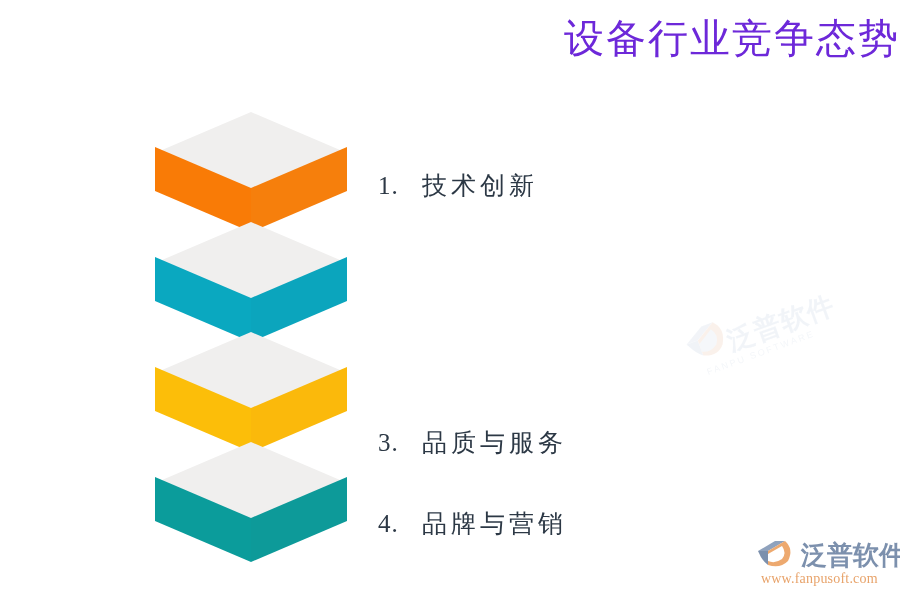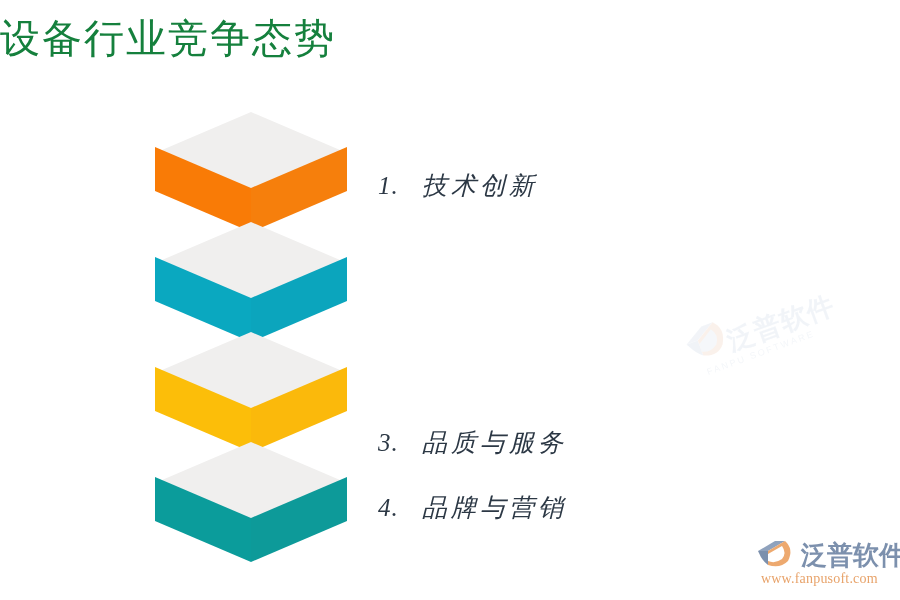--- a/index.html
+++ b/index.html
@@ -22,25 +22,25 @@
     height: 600px;
     background: #ffffff;
   }
 
   
   #title {
     position: absolute;
     left: 0;
     top: 13px;
     width: 900px;
-    text-align: left;
+    text-align: right;
     font-size: 40px;
     line-height: 52px;
     letter-spacing: 2px;
-    color: #15803d;
+    color: #6d28d9;
     font-family: "Liberation Serif", "DejaVu Serif", serif;
     white-space: nowrap;
   }
 
   
   #watermark {
     position: absolute;
     left: 688px;
     top: 292px;
     width: 140px;
@@ -99,21 +99,20 @@
     position: absolute;
     left: 378px;
     width: 330px;
     height: 40px;
     font-size: 25px;
     line-height: 40px;
     color: #2c3845;
     font-family: "Liberation Serif", "DejaVu Serif", serif;
     white-space: nowrap;
     letter-spacing: 1px;
-    font-style: italic;
   }
   .label .num {
     display: inline-block;
     min-width: 44px;
   }
   .label .txt {
     letter-spacing: 4px;
   }
 
   
@@ -213,21 +212,21 @@
 
   <div class="label" style="top:166px;">
     <span class="num">1.</span><span class="txt">技术创新</span>
   </div>
 
 
   <div class="label" style="top:386px;margin-top:37px;">
     <span class="num">3.</span><span class="txt">品质与服务</span>
   </div>
 
-  <div class="label" style="top:488px;">
+  <div class="label" style="top:504px;">
     <span class="num">4.</span><span class="txt">品牌与营销</span>
   </div>
 
   <div id="logo">
     <svg class="logo-mark" width="42" height="30" viewBox="0 0 42 30">
       <path d="M1 11 L18 1 L28 1 L11 11 Z" fill="#8fa2bd"></path>
       <path d="M1 11 L11 11 L11 25 Q5 21 1 11 Z" fill="#7c90ad"></path>
       <path d="M11 11 L28 1 Q37 9 31 21 Q23 29 11 25 Z" fill="#eda96f"></path>
       <path d="M11 14 L25 6 Q30 13 25 19 Q18 24 11 21 Z" fill="#ffffff"></path>
     </svg>

